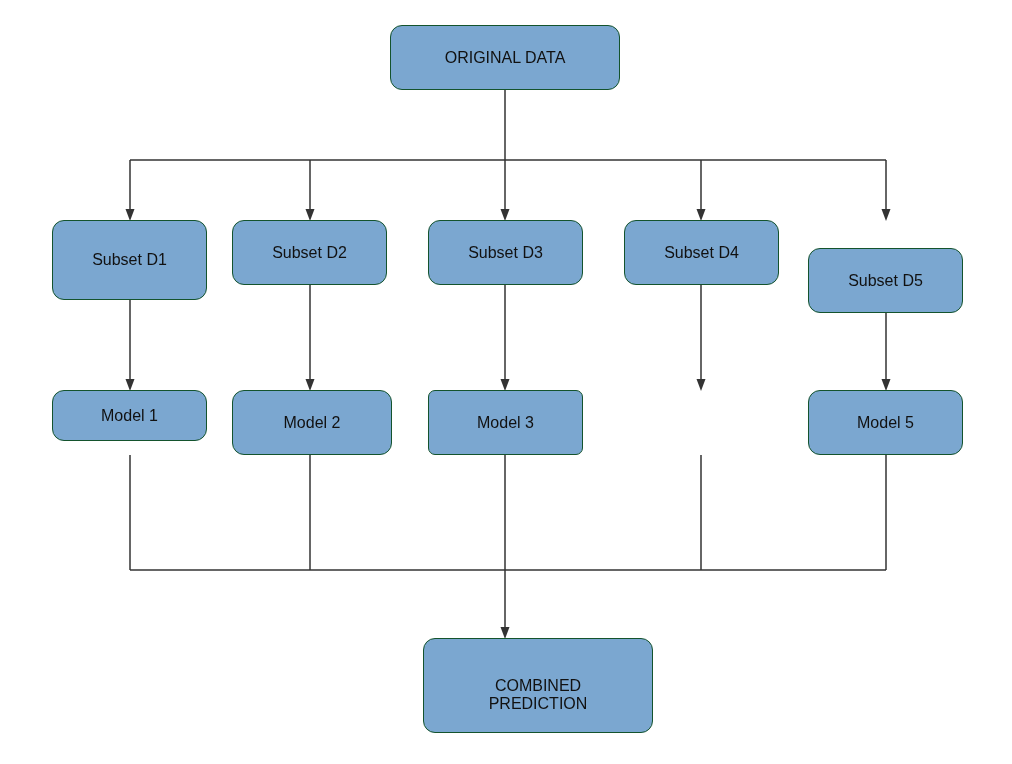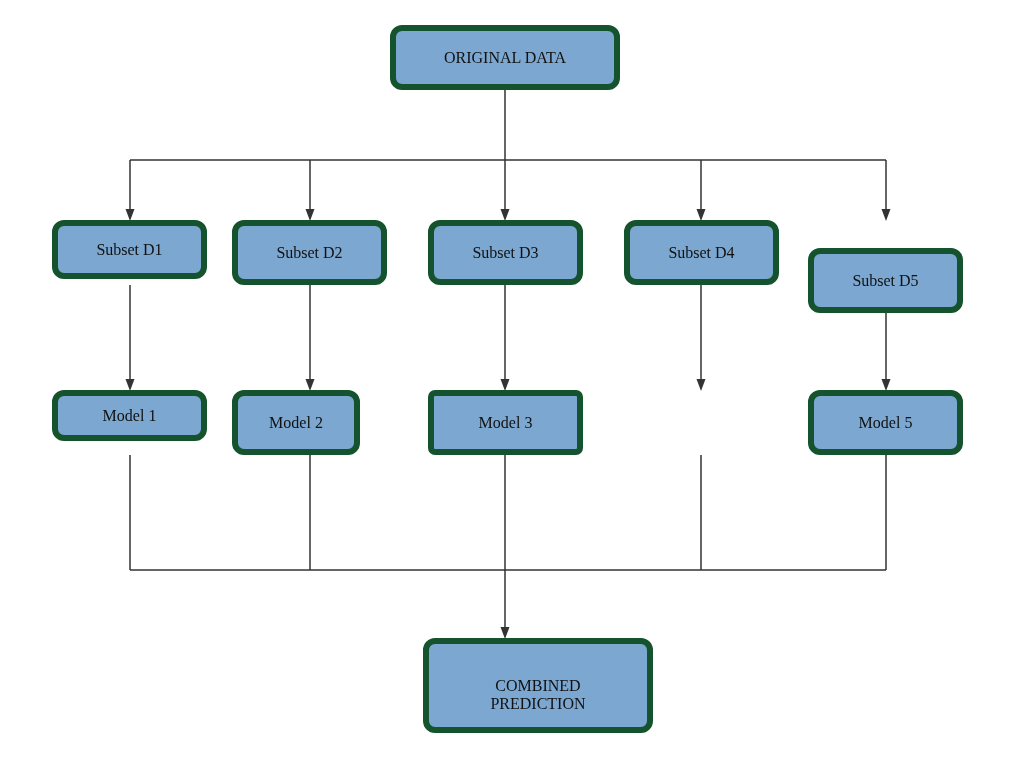--- a/index.html
+++ b/index.html
@@ -23,22 +23,21 @@
       position: absolute;
       background: #7ba7d0;
       border-radius: 12px;
       display: flex;
       align-items: center;
       justify-content: center;
       text-align: center;
       font-size: 16px;
       font-weight: normal;
       color: #111;
-      border: 6px solid #14532d;
-      font-family: Liberation Serif, serif;
+      border: 1px solid #14532d;
     }
 
     svg.arrows {
       position: absolute;
       top: 0;
       left: 0;
       width: 1012px;
       height: 764px;
       pointer-events: none;
     }
@@ -100,33 +99,33 @@
 
     <line x1="886" y1="455" x2="886" y2="570" marker-end="none"></line>
 
     <line x1="130" y1="570" x2="886" y2="570"></line>
 
     <line x1="505" y1="570" x2="505" y2="636" marker-end="url(#arrow)"></line>
   </svg>
 
   <div class="node" style="left:390px; top:25px; width:230px; height:65px;">ORIGINAL DATA</div>
 
-  <div class="node" style="left:52px; top:220px; width:155px; height:59px;text-align:right;">Subset D1</div>
+  <div class="node" style="left:52px; top:220px; width:155px; height:80px;text-align:right;">Subset D1</div>
 
   <div class="node" style="left:232px; top:220px; width:155px; height:65px;">Subset D2</div>
 
   <div class="node" style="left:428px; top:220px; width:155px; height:65px;text-align:right;">Subset D3</div>
 
   <div class="node" style="left:624px; top:220px; width:155px; height:65px;">Subset D4</div>
 
   <div class="node" style="left:808px; top:220px; width:155px; height:65px;margin-top:28px;">Subset D5</div>
 
   <div class="node" style="left:52px; top:390px; width:155px; height:51px;">Model 1</div>
 
-  <div class="node" style="left:232px; top:390px; width:128px; height:65px;">Model 2</div>
+  <div class="node" style="left:232px; top:390px; width:160px; height:65px;">Model 2</div>
 
   <div class="node" style="left:428px; top:390px; width:155px; height:65px;border-radius:7px;">Model 3</div>
 
 
   <div class="node" style="left:808px; top:390px; width:155px; height:65px;">Model 5</div>
 
   <div class="node" style="left:390px; top:638px; width:230px; height:95px; white-space: pre-line; margin-left: 33px;">
     COMBINED
 PREDICTION
   </div>

